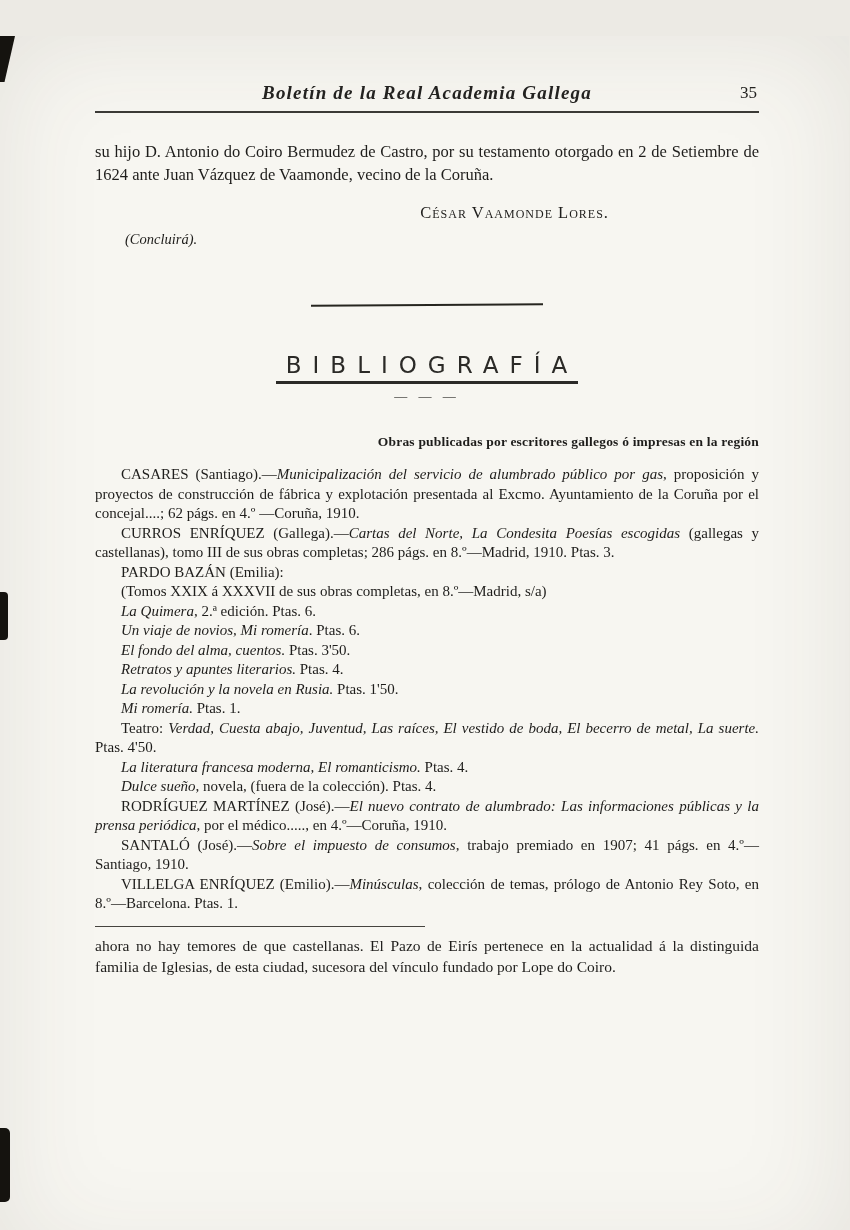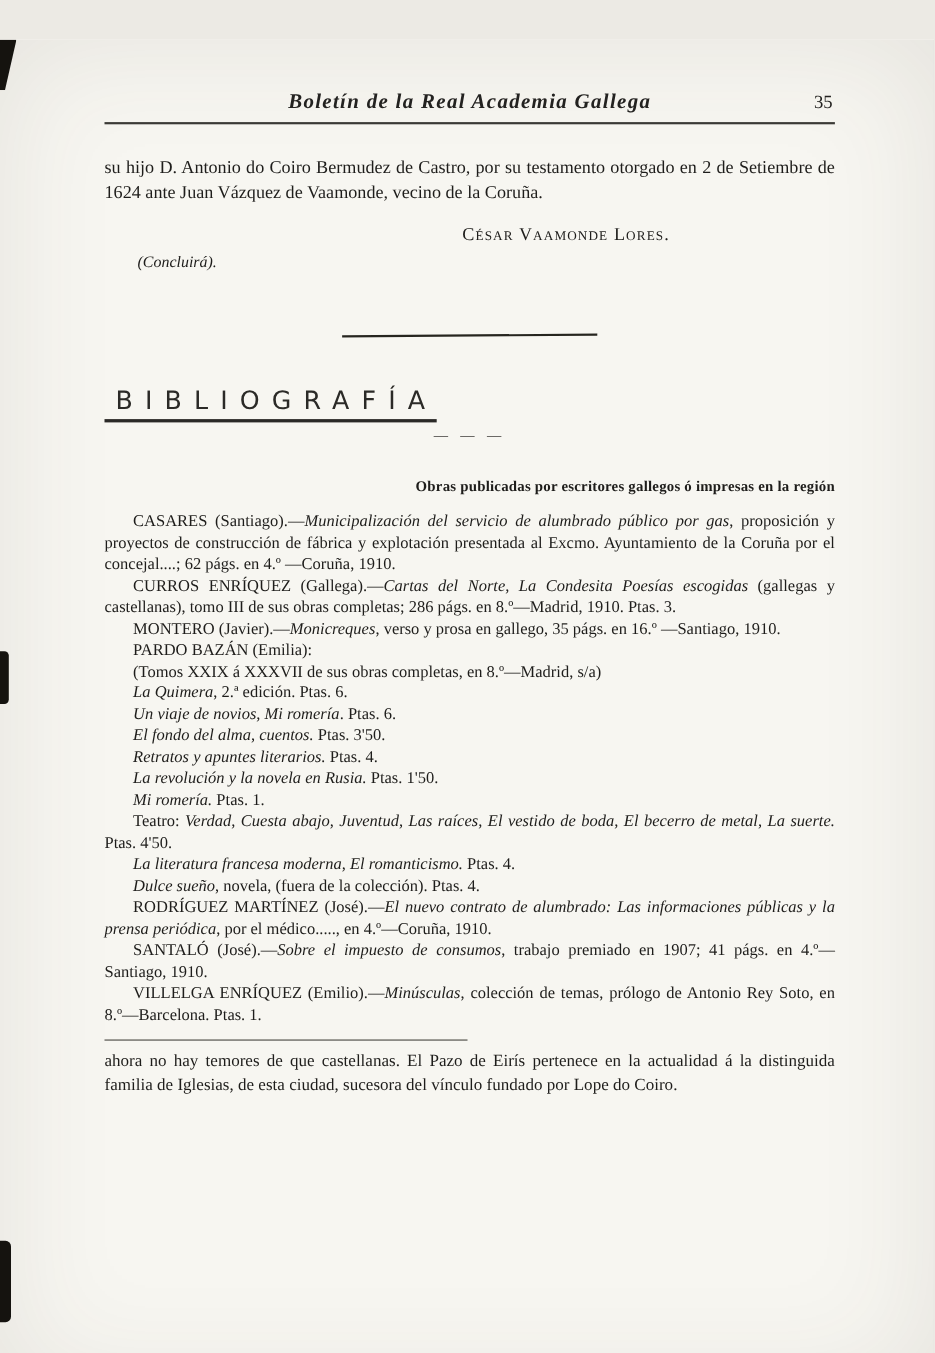--- a/index.html
+++ b/index.html
@@ -33,21 +33,21 @@
 
   .intro{margin:27px 0 0;text-align:justify;font-size:16.5px;line-height:23px;}
   .signature{
     margin:17px 150px 0 0;text-align:right;
     font-variant:small-caps;letter-spacing:1px;font-size:16.5px;
   }
   .concluira{margin:8px 0 0 30px;font-style:italic;font-size:14.5px;}
 
   .divider{margin:56px auto 0;width:232px;border-top:2.5px solid #26251f;transform:rotate(-.4deg);}
 
-  .bib-title-wrap{margin-top:46px;}
+  .bib-title-wrap{text-align:center;margin-top:46px;}
   .bib-title{
     display:inline-block;font-family:"DejaVu Sans", sans-serif;
     font-size:23px;font-weight:500;letter-spacing:11px;color:#2b2a27;
     padding:0 0 3px 10px;border-bottom:3px solid #2b2a27;
   }
   .dashes{text-align:center;margin-top:4px;font-size:13px;letter-spacing:4px;color:#2b2a27;}
 
   .subtitle{text-align:right;margin-top:30px;font-size:13.5px;font-weight:bold;letter-spacing:.2px;}
 
   .entries{margin-top:15px;}
@@ -81,21 +81,20 @@
   <div class="bib-title-wrap">
     <span class="bib-title">BIBLIOGRAFÍA</span>
   </div>
   <div class="dashes">— — —</div>
 
   <div class="subtitle">Obras publicadas por escritores gallegos ó impresas en la región</div>
 
   <div class="entries">
       <p class="bib-par"><span>CASARES (Santiago).—</span><span class="it">Municipalización del servicio de alumbrado público por gas</span><span>, proposición y proyectos de construcción de fábrica y explotación presentada al Excmo. Ayuntamiento de la Coruña por el concejal....; 62 págs. en 4.º —Coruña, 1910.</span></p>
       <p class="bib-par"><span>CURROS ENRÍQUEZ (Gallega).—</span><span class="it">Cartas del Norte, La Condesita  Poesías escogidas</span><span> (gallegas y castellanas), tomo III de sus obras completas; 286 págs. en 8.º—Madrid, 1910. Ptas. 3.</span></p>
-      <p class="bib-par"><span>MONTERO (Javier).—</span><span class="it">Monicreques</span><span>, verso y prosa en gallego, 35 págs. en 16.º —Santiago, 1910.</span></p>
       <p class="bib-par"><span>PARDO BAZÁN (Emilia):</span></p>
       <p class="bib-par"><span>(Tomos XXIX á XXXVII de sus obras completas, en 8.º—Madrid, s/a)</span></p>
       <p class="bib-par"><span class="it">La Quimera</span><span>, 2.ª edición. Ptas. 6.</span></p>
       <p class="bib-par"><span class="it">Un viaje de novios, Mi romería</span><span>. Ptas. 6.</span></p>
       <p class="bib-par"><span class="it">El fondo del alma, cuentos.</span><span> Ptas. 3'50.</span></p>
       <p class="bib-par"><span class="it">Retratos y apuntes literarios.</span><span> Ptas. 4.</span></p>
       <p class="bib-par"><span class="it">La revolución y la novela en Rusia.</span><span> Ptas. 1'50.</span></p>
       <p class="bib-par"><span class="it">Mi romería.</span><span> Ptas. 1.</span></p>
       <p class="bib-par"><span>Teatro: </span><span class="it">Verdad, Cuesta abajo, Juventud, Las raíces, El vestido de boda, El becerro de metal, La suerte.</span><span> Ptas. 4'50.</span></p>
       <p class="bib-par"><span class="it">La literatura francesa moderna, El romanticismo.</span><span> Ptas. 4.</span></p>

